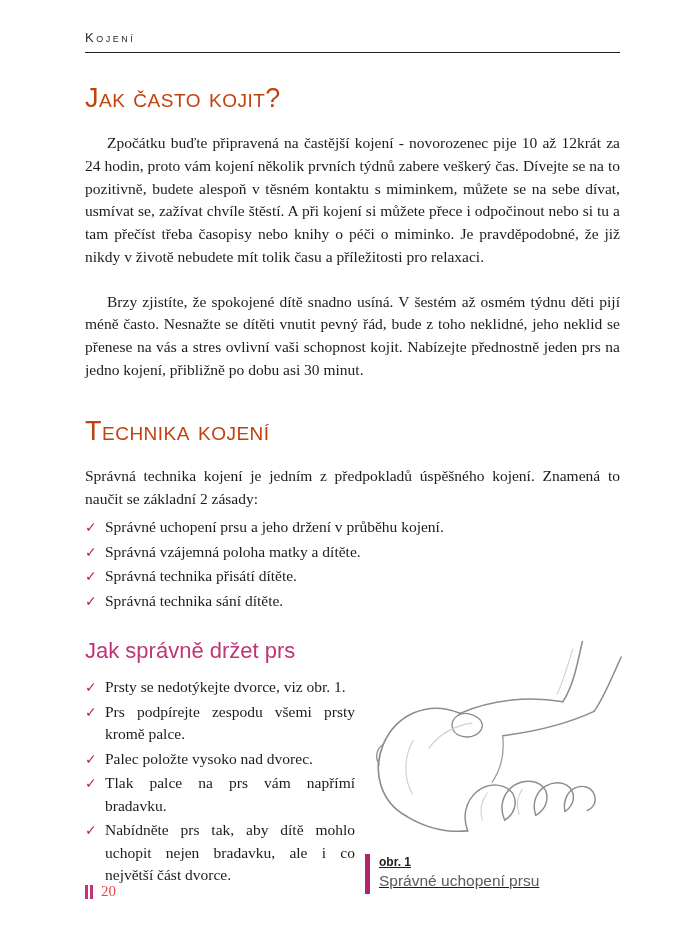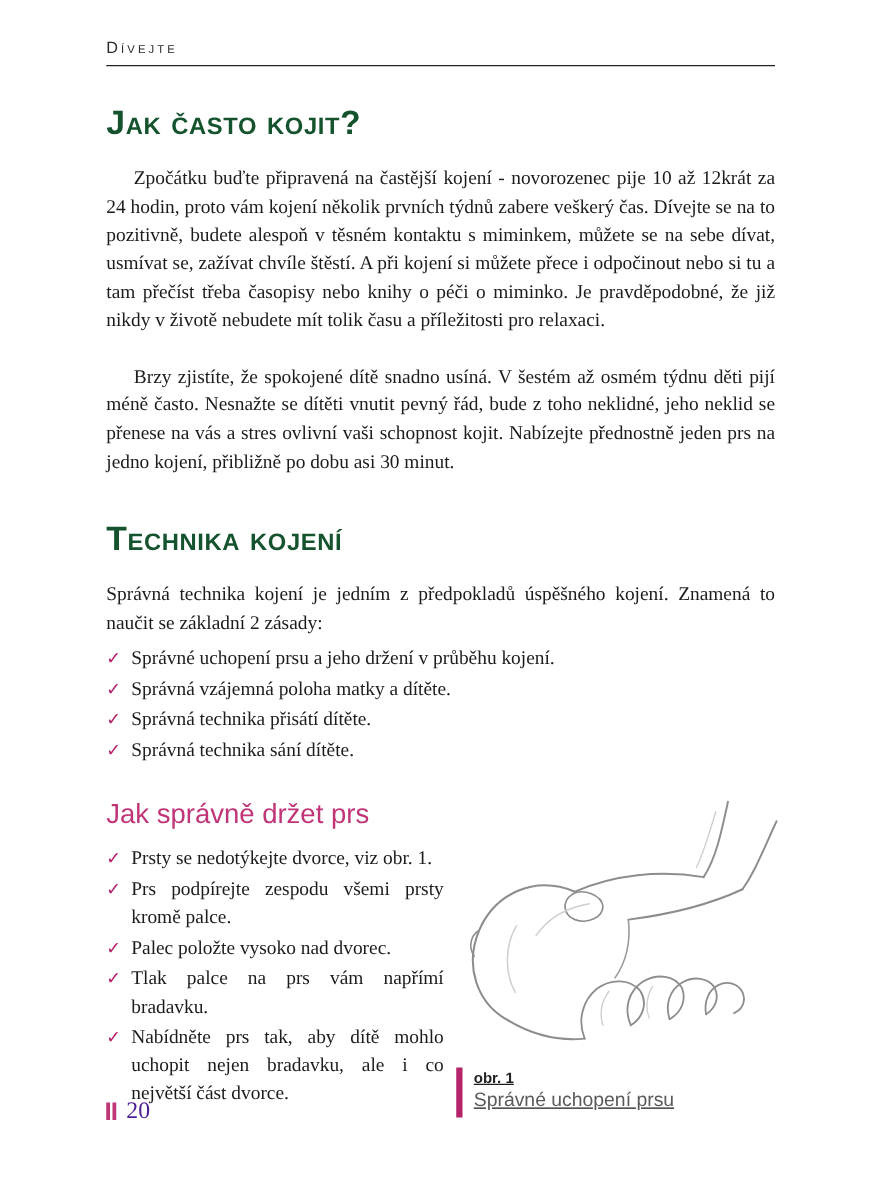--- a/index.html
+++ b/index.html
@@ -25,24 +25,24 @@
   }
   .head-rule {
     border: none;
     border-top: 1.6px solid #222;
     margin-top: 7px;
   }
   
   .h1 {
     font-family: "Liberation Sans", sans-serif;
     font-variant: small-caps;
-    font-weight: bold;
+    font-weight: normal;
     font-size: 27px;
     letter-spacing: 0.5px;
-    color: #14532d;
+    color: #c2410c;
     margin-top: 30px;
     margin-bottom: 18px;
   }
   .h1.second { margin-top: 34px; }
   .subhead {
     font-family: "Liberation Sans", sans-serif;
     font-weight: normal;
     font-size: 22px;
     color: #c03577;
     margin-top: 2px;
@@ -115,28 +115,28 @@
   
   .footer {
     position: absolute;
     left: 85px;
     bottom: 44px;
     display: flex;
     align-items: center;
   }
   .page-bars { display: flex; gap: 2px; margin-right: 8px; }
   .page-bar { width: 3px; height: 14px; background: #c03577; display: inline-block; }
-  .page-num { font-size: 19px; color: #4c1d95; }
+  .page-num { font-size: 15px; color: #ef4444; }
 </style>
 </head>
 <body>
 
 <div class="page">
 
-  <div class="running-head">Dívejte</div>
+  <div class="running-head">Kojení</div>
   <hr class="head-rule">
 
   <h1 class="h1">Jak často kojit?</h1>
 
   <p class="body-p indent">Zpočátku buďte připravená na častější kojení - novorozenec pije 10 až 12krát za 24 hodin, proto vám kojení několik prvních týdnů zabere veškerý čas. Dívejte se na to pozitivně, budete alespoň v těsném kontaktu s miminkem, můžete se na sebe dívat, usmívat se, zažívat chvíle štěstí. A při kojení si můžete přece i odpočinout nebo si tu a tam přečíst třeba časopisy nebo knihy o péči o miminko. Je pravděpodobné, že již nikdy v životě nebudete mít tolik času a příležitosti pro relaxaci.</p>
   <p class="body-p indent spaced">Brzy zjistíte, že spokojené dítě snadno usíná. V šestém až osmém týdnu děti pijí méně často. Nesnažte se dítěti vnutit pevný řád, bude z toho neklidné, jeho neklid se přenese na vás a stres ovlivní vaši schopnost kojit. Nabízejte přednostně jeden prs na jedno kojení, přibližně po dobu asi 30 minut.</p>
 
   <h1 class="h1 second">Technika kojení</h1>
 
   <p class="body-p">Správná technika kojení je jedním z předpokladů úspěšného kojení. Znamená to naučit se základní 2 zásady:</p>

